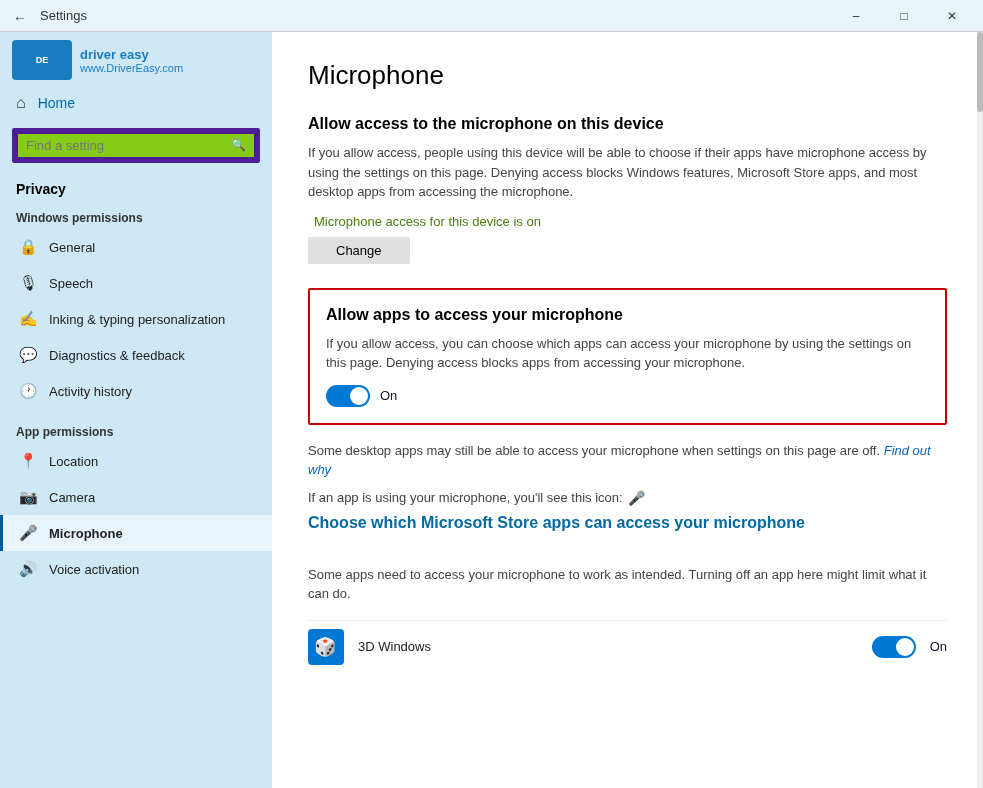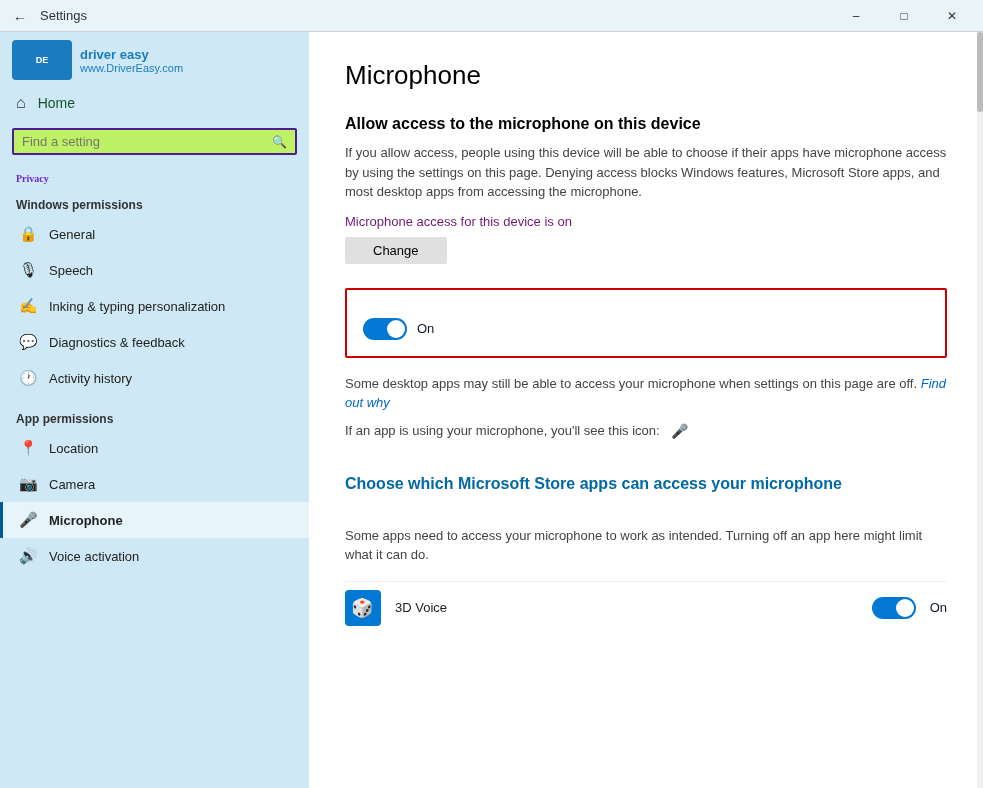--- a/index.html
+++ b/index.html
@@ -38,21 +38,21 @@
 
     
     .main-container {
       display: flex;
       flex: 1;
       overflow: hidden;
     }
 
     
     .sidebar {
-      width: 309px;
+      width: 272px;
       background: #cfe8f5;
       flex-shrink: 0;
       overflow-y: auto;
       display: flex;
       flex-direction: column;
     }
     .sidebar-watermark {
       padding: 8px 12px 4px 12px;
       display: flex;
       align-items: center;
@@ -69,43 +69,41 @@
       font-size: 11px; color: #1a7bbf;
     }
     .sidebar-home {
       display: flex;
       align-items: center;
       gap: 12px;
       padding: 10px 16px;
       cursor: pointer;
     }
     .home-icon { font-size: 16px; color: #333; }
-    .home-label { font-size: 14px; color: #14532d; }
+    .home-label { font-size: 14px; color: #0369a1; }
 
     .search-box {
       margin: 6px 12px;
       display: flex;
-      align-items: center;
-      background: #bef264;
-      border: 2px solid #4c1d95;
+      background: #84cc16;
+      border: 6px solid #4c1d95;
       border-radius: 2px;
       padding: 4px 8px;
       gap: 6px;
     }
     .search-input {
       border: none; outline: none; font-size: 13px; flex: 1; background: transparent; color: #333;
     }
     .search-icon { font-size: 12px; color: #555; }
 
     .privacy-heading {
       padding: 12px 16px 6px 16px;
-      font-size: 10px;
+      font-size: 14px;
       font-weight: 600;
-      color: #6d28d9;
-      font-family: Liberation Serif, serif;
+      color: #000000;
     }
 
     .section-label {
       padding: 8px 16px 4px 16px;
       font-size: 12px;
       font-weight: 600;
       color: #333;
     }
 
     .nav-item {
@@ -150,22 +148,23 @@
 
     .section-desc {
       font-size: 13px;
       color: #444;
       line-height: 1.5;
       margin-bottom: 12px;
     }
 
     .status-text {
       font-size: 13px;
-      color: #701a75;
+      color: #4d7c0f;
       margin-bottom: 8px;
+      margin-left: 6px;
     }
 
     .change-btn {
       background: #e0e0e0;
       border: none;
       padding: 6px 28px;
       font-size: 13px;
       cursor: pointer;
       color: #000;
       border-radius: 2px;
@@ -219,24 +218,24 @@
     .find-out-link {
       color: #0066cc;
       text-decoration: none;
       cursor: pointer;
       font-style: italic;
     }
 
     .icon-note {
       font-size: 13px;
       color: #444;
-      margin-bottom: 36px;
-      display: flex;
-      align-items: center;
-      gap: 12px;
+      margin-bottom: 8px;
+      display: flex;
+      align-items: center;
+      gap: 6px;
     }
     .mic-inline { font-size: 14px; }
 
     .choose-title {
       font-size: 16px;
       font-weight: 700;
       color: #0369a1;
       margin-bottom: 10px;
     }
 
@@ -369,20 +368,22 @@
     <h1 class="page-title">Microphone</h1>
 
     <div>
       <div class="section-title">Allow access to the microphone on this device</div>
       <p class="section-desc">If you allow access, people using this device will be able to choose if their apps have microphone access by using the settings on this page. Denying access blocks Windows features, Microsoft Store apps, and most desktop apps from accessing the microphone.</p>
       <p class="status-text">Microphone access for this device is on</p>
       <button class="change-btn">Change</button>
     </div>
 
     <div class="highlighted-section">
+      <div class="section-title">Allow apps to access your microphone</div>
+      <p class="section-desc">If you allow access, you can choose which apps can access your microphone by using the settings on this page. Denying access blocks apps from accessing your microphone.</p>
       <div class="toggle-row">
         <div class="toggle"></div>
         <span class="toggle-label">On</span>
       </div>
     </div>
 
     <p class="note-text">
       <span>Some desktop apps may still be able to access your microphone when settings on this page are off.</span>
       <a class="find-out-link">Find out why</a>
     </p>
@@ -392,21 +393,21 @@
       <span class="mic-inline">🎤</span>
     </div>
 
     <div>
       <div class="choose-title">Choose which Microsoft Store apps can access your microphone</div>
       <p class="choose-desc">Some apps need to access your microphone to work as intended. Turning off an app here might limit what it can do.</p>
     </div>
 
     <div class="app-row">
       <div class="app-icon">🎲</div>
-      <span class="app-name">3D Voice</span>
+      <span class="app-name">3D Windows</span>
       <div class="toggle"></div>
       <span class="toggle-label">On</span>
     </div>
 
     <div class="scrollbar-track">
       <div class="scrollbar-thumb"></div>
     </div>
   </div>
 </div>
 

